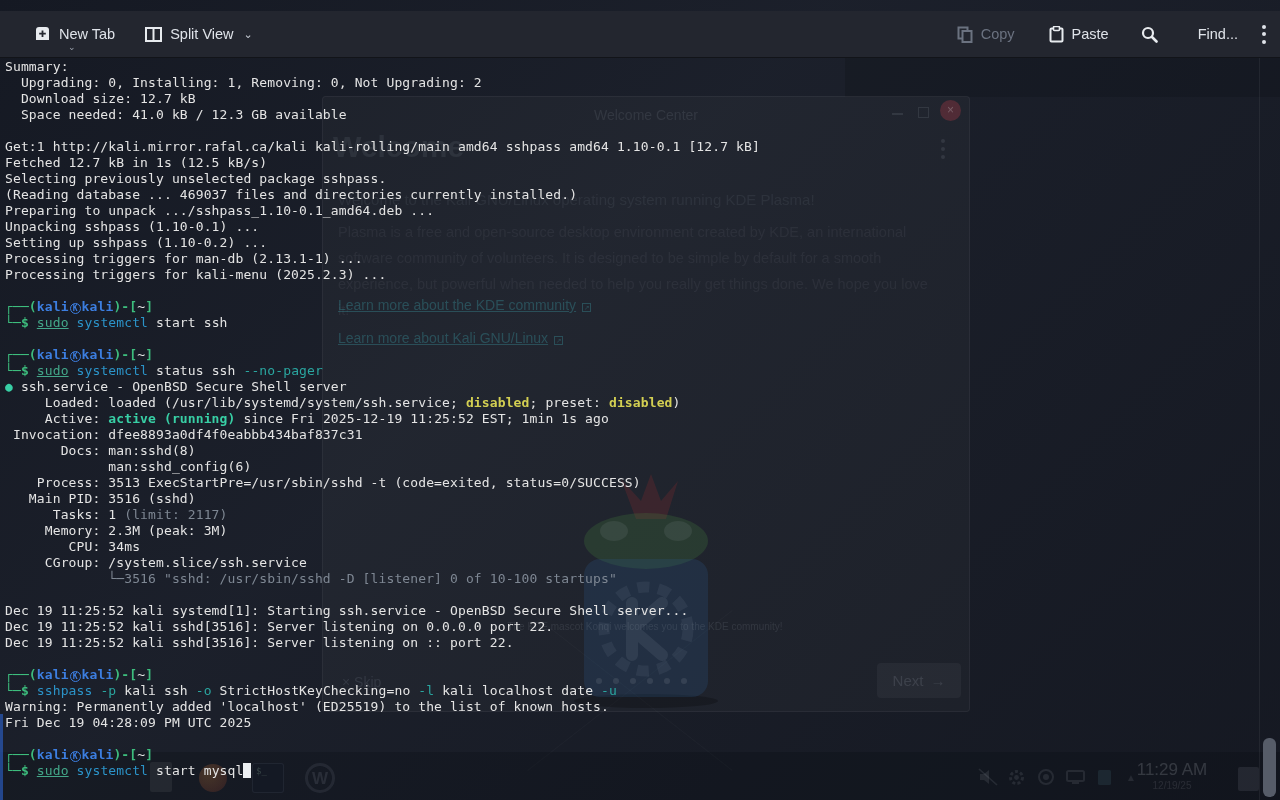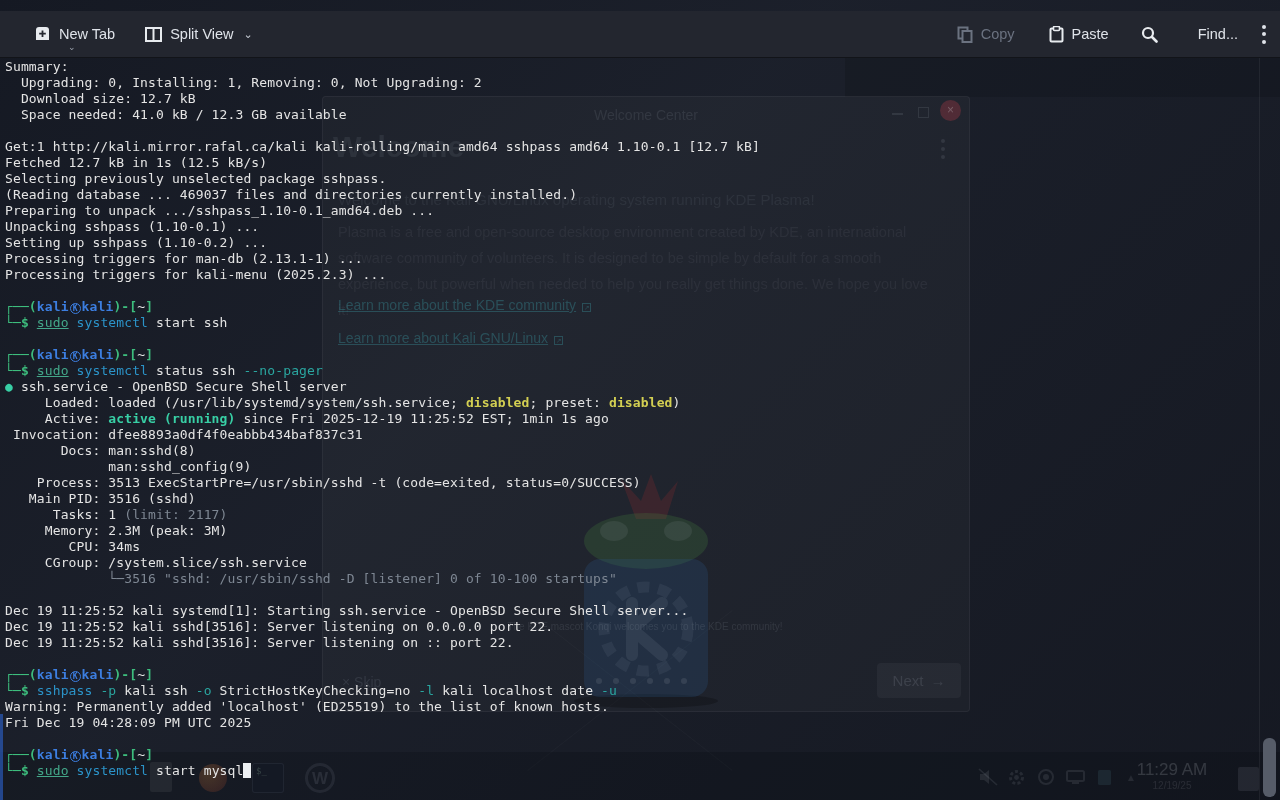--- a/index.html
+++ b/index.html
@@ -254,21 +254,21 @@
       <div class="tline"><span class="seg-g">┌──(</span><span class="seg-b">kali</span><span class="seg-at">K</span><span class="seg-b">kali</span><span class="seg-g">)-[</span><span class="seg-w">~</span><span class="seg-g">]</span></div>
       <div class="tline"><span class="seg-g">└─$</span><span class="seg-w"> </span><span class="seg-s">sudo</span><span class="seg-w"> </span><span class="seg-c">systemctl</span><span class="seg-w"> start ssh</span></div>
       <div class="tline">&nbsp;</div>
       <div class="tline"><span class="seg-g">┌──(</span><span class="seg-b">kali</span><span class="seg-at">K</span><span class="seg-b">kali</span><span class="seg-g">)-[</span><span class="seg-w">~</span><span class="seg-g">]</span></div>
       <div class="tline"><span class="seg-g">└─$</span><span class="seg-w"> </span><span class="seg-s">sudo</span><span class="seg-w"> </span><span class="seg-c">systemctl</span><span class="seg-w"> status ssh </span><span class="seg-o">--no-pager</span></div>
       <div class="tline"><span class="seg-a">●</span><span class="seg-w"> ssh.service - OpenBSD Secure Shell server</span></div>
       <div class="tline"><span class="seg-w">     Loaded: loaded (/usr/lib/systemd/system/ssh.service; </span><span class="seg-y">disabled</span><span class="seg-w">; preset: </span><span class="seg-y">disabled</span><span class="seg-w">)</span></div>
       <div class="tline"><span class="seg-w">     Active: </span><span class="seg-a">active (running)</span><span class="seg-w"> since Fri 2025-12-19 11:25:52 EST; 1min 1s ago</span></div>
       <div class="tline"><span class="seg-w"> Invocation: dfee8893a0df4f0eabbb434baf837c31</span></div>
       <div class="tline"><span class="seg-w">       Docs: man:sshd(8)</span></div>
-      <div class="tline"><span class="seg-w">             man:sshd_config(9)</span></div>
+      <div class="tline"><span class="seg-w">             man:sshd_config(6)</span></div>
       <div class="tline"><span class="seg-w">    Process: 3513 ExecStartPre=/usr/sbin/sshd -t (code=exited, status=0/SUCCESS)</span></div>
       <div class="tline"><span class="seg-w">   Main PID: 3516 (sshd)</span></div>
       <div class="tline"><span class="seg-w">      Tasks: 1 </span><span class="seg-d">(limit: 2117)</span></div>
       <div class="tline"><span class="seg-w">     Memory: 2.3M (peak: 3M)</span></div>
       <div class="tline"><span class="seg-w">        CPU: 34ms</span></div>
       <div class="tline"><span class="seg-w">     CGroup: /system.slice/ssh.service</span></div>
       <div class="tline"><span class="seg-d">             └─3516 "sshd: /usr/sbin/sshd -D [listener] 0 of 10-100 startups"</span></div>
       <div class="tline">&nbsp;</div>
       <div class="tline"><span class="seg-w">Dec 19 11:25:52 kali systemd[1]: Starting ssh.service - OpenBSD Secure Shell server...</span></div>
       <div class="tline"><span class="seg-w">Dec 19 11:25:52 kali sshd[3516]: Server listening on 0.0.0.0 port 22.</span></div>

